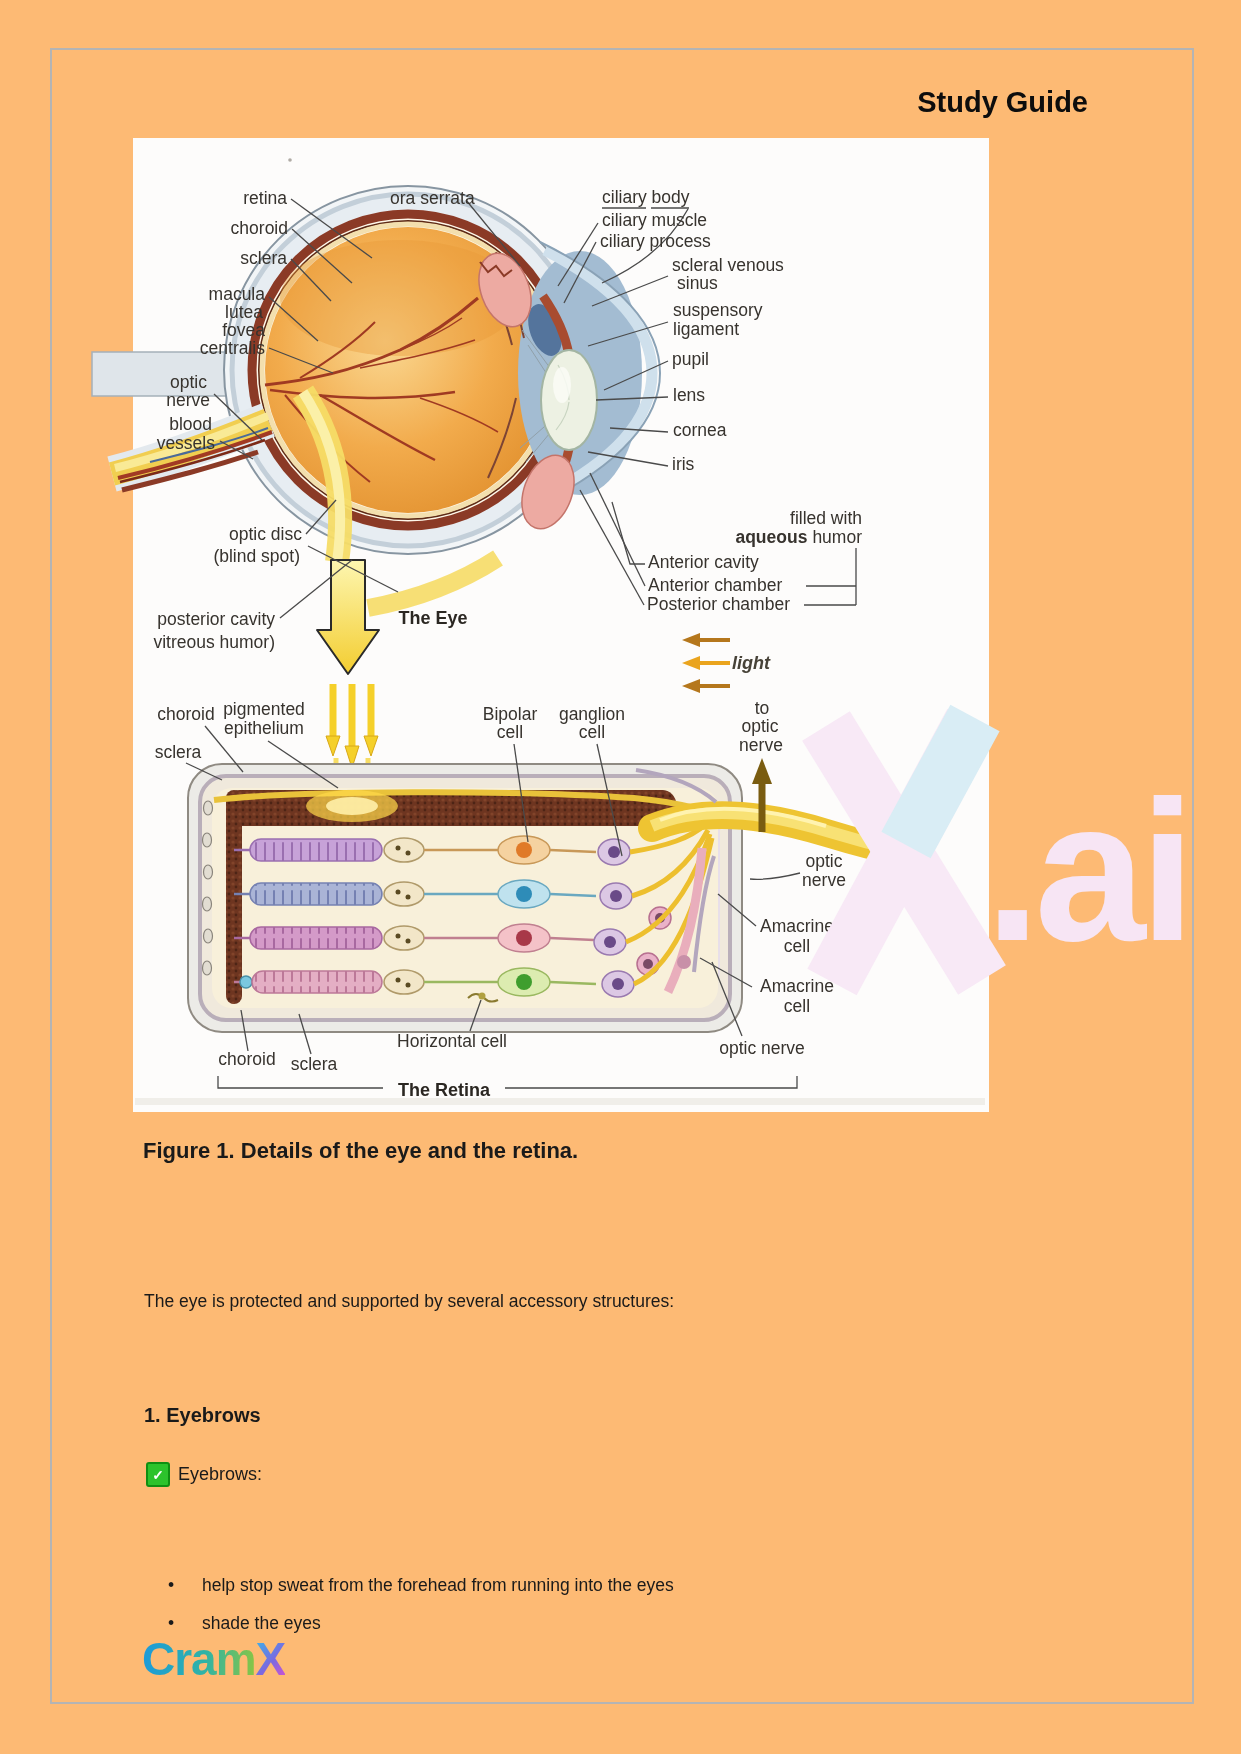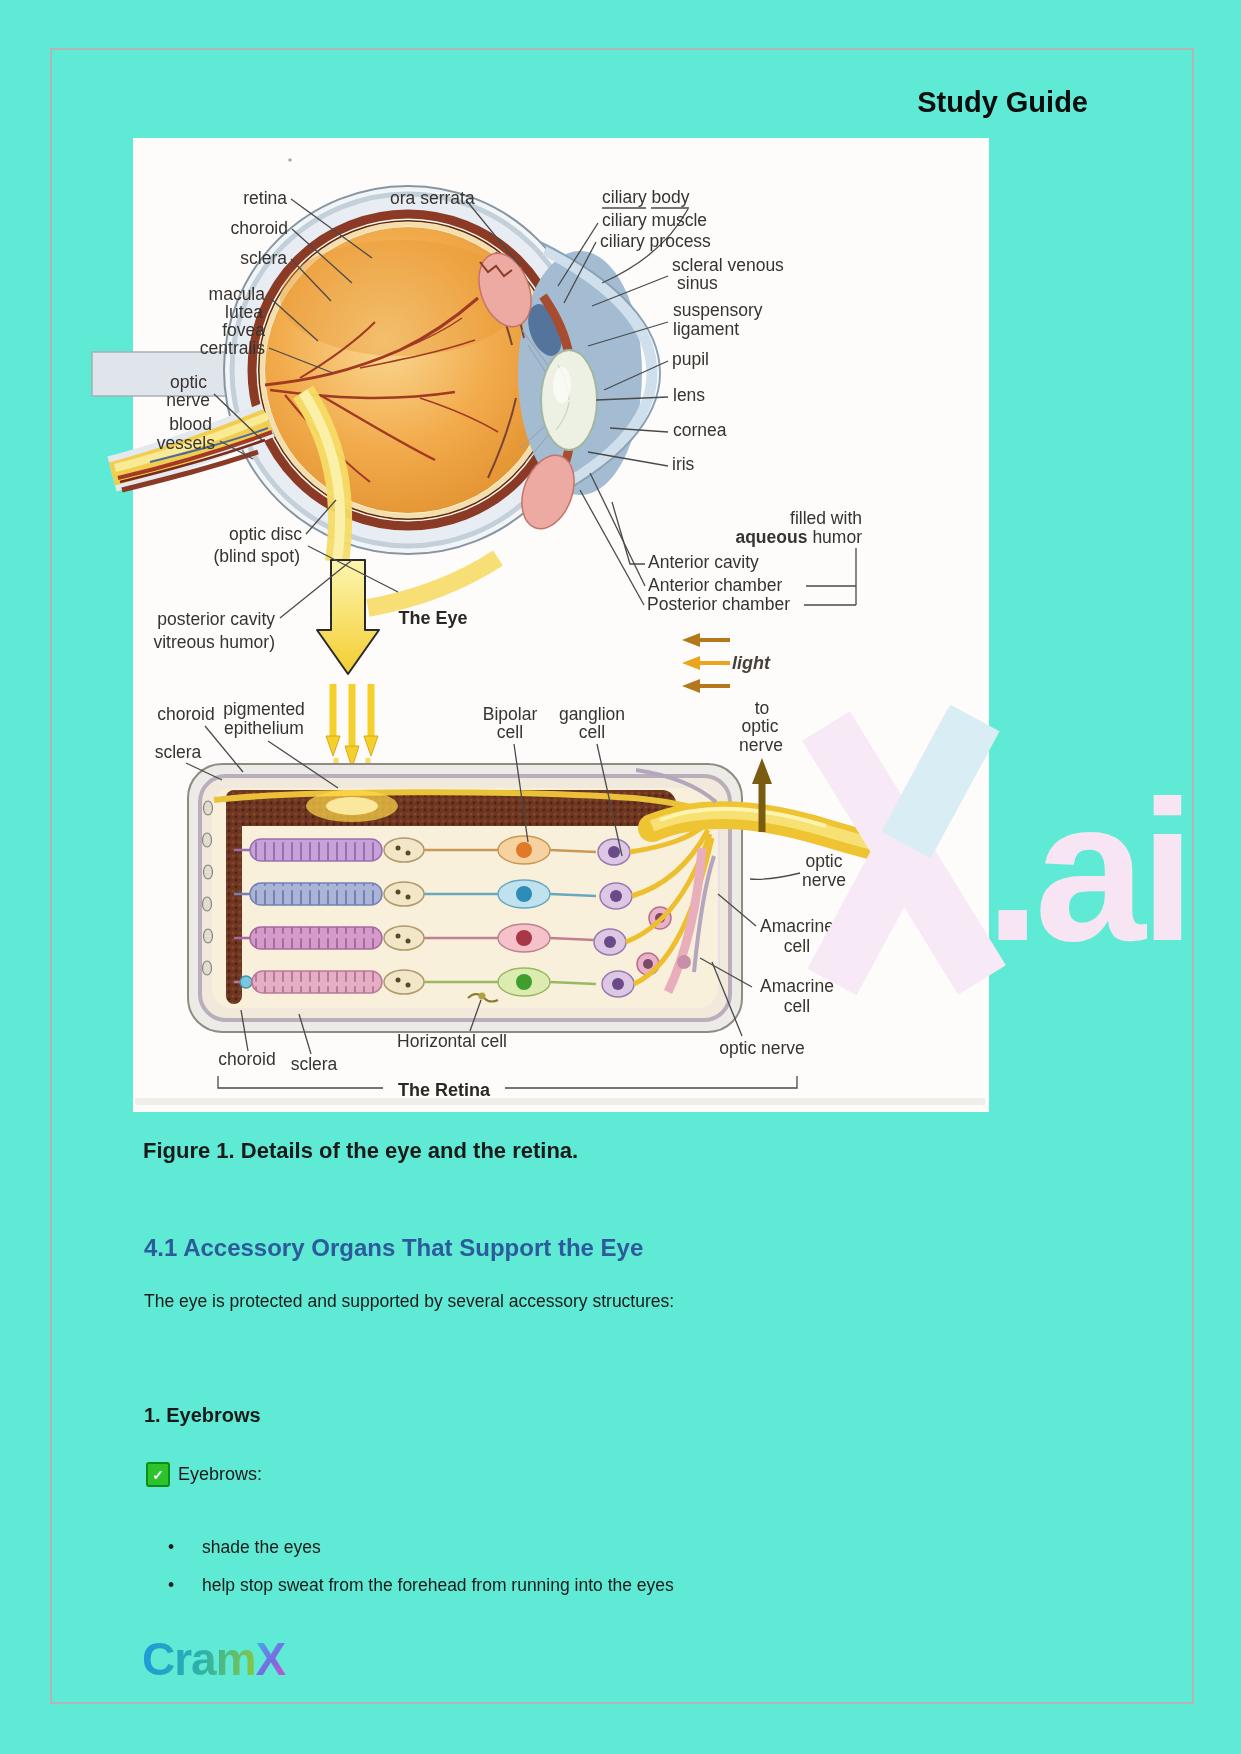--- a/index.html
+++ b/index.html
@@ -1,16 +1,16 @@
 <!DOCTYPE html>
 <html><head>
 <meta charset="utf-8">
 <style>
   html,body{margin:0;padding:0;background:#ffffff;}
-  #page{position:relative;width:1241px;height:1754px;background:#5eead4;overflow:hidden;
+  #page{position:relative;width:1241px;height:1754px;background:#fdba74;overflow:hidden;
         font-family:"Liberation Sans",sans-serif;color:#1a1a1a;}
   #page-border{position:absolute;left:50px;top:48px;width:1140px;height:1652px;
         border:2px solid #b4b4b4;pointer-events:none;}
   .doc-title{position:absolute;top:86px;left:0;width:1088px;text-align:right;
         font-size:29px;font-weight:bold;color:#0d0d0d;}
   #figure-wrap{position:absolute;left:0;top:0;width:1241px;height:1754px;text-align:right;}
   svg text{font-family:"Liberation Sans",sans-serif;}
   .lbl{font-size:17.5px;fill:#37332e;}
   .lblb{font-size:18px;font-weight:bold;fill:#2b2722;}
   .lbl-light{font-size:18px;font-weight:bold;font-style:italic;fill:#474238;}
@@ -399,30 +399,29 @@
     <g>
       <line x1="826" y1="726" x2="982" y2="980" stroke="#f8e9f6" stroke-width="56"></line>
       <line x1="832" y1="982" x2="972" y2="722" stroke="#f8e9f6" stroke-width="56"></line>
       <line x1="906" y1="845" x2="975" y2="718" stroke="#d9edf5" stroke-width="56"></line>
       <text class="wm-text" x="985" y="940">.ai</text>
     </g>
   </svg>
   </div>
 
   <div class="caption">Figure 1. Details of the eye and the retina.</div>
-  <div class="sec-heading">4.1 Accessory Organs That Support the Eye</div>
   <div class="intro">The eye is protected and supported by several accessory structures:</div>
   <div class="item-heading">1. Eyebrows</div>
 
   <div class="check-row">
     <span class="checkbox">✓</span>
     <span>Eyebrows:</span>
   </div>
 
-  <div class="bullet-row" style="top:1537px;">
+  <div class="bullet-row" style="top:1613px;">
     <span class="bullet-dot">•</span><span>shade the eyes</span>
   </div>
   <div class="bullet-row" style="top:1575px;">
     <span class="bullet-dot">•</span><span>help stop sweat from the forehead from running into the eyes</span>
   </div>
 
   <div class="logo"><span class="cram">Cram</span><span class="x">X</span></div>
 </div>
 
 </body></html>

